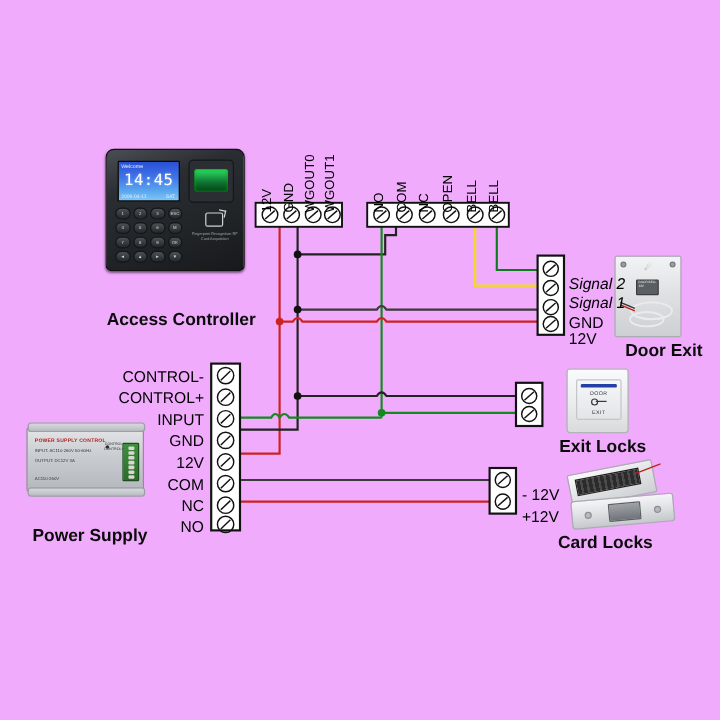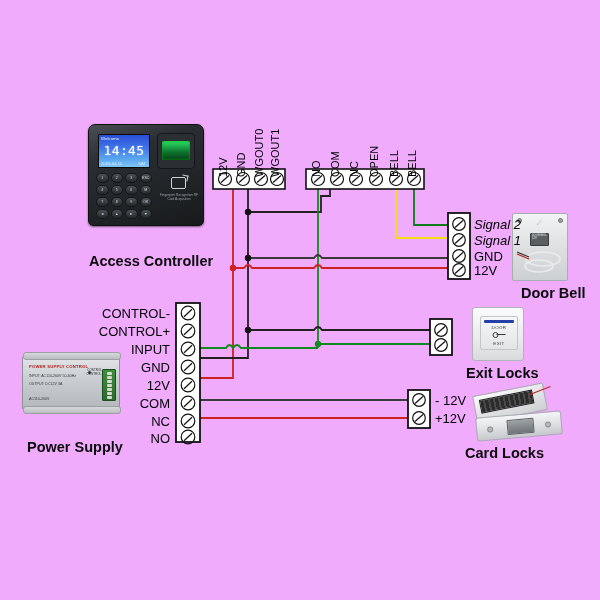--- a/index.html
+++ b/index.html
@@ -34,20 +34,21 @@
     transform: rotate(-90deg);
     letter-spacing: 0px;
   }
   .term-lbl-r {
     font-size: 13px;
     text-align: right;
   }
   .term-lbl-l {
     font-size: 13px;
     text-align: left;
+    margin-top: 12px;
   }
   .dev-caption {
     font-size: 14.5px;
     font-weight: bold;
     color: #0b0b0b;
   }
   .italic {
     font-style: italic;
     font-weight: normal;
   }
@@ -486,21 +487,21 @@
       <div class="ac-key">7</div>
       <div class="ac-key">8</div>
       <div class="ac-key">9</div>
       <div class="ac-key">OK</div>
       <div class="ac-key">◄</div>
       <div class="ac-key">▲</div>
       <div class="ac-key">►</div>
       <div class="ac-key">▼</div>
     </div>
   </div>
-  <div class="lbl dev-caption" style="left:89px; top:254px;">Access Controller</div>
+  <div class="lbl dev-caption" style="left:89px; top:260px;">Access Controller</div>
 
   <div class="ps-body">
     <div class="ps-ear top"></div>
     <div class="ps-ear bot"></div>
     <div class="ps-title">POWER SUPPLY CONTROL</div>
     <div class="ps-line" style="top:17px;">INPUT: AC110-260V 50-60Hz</div>
     <div class="ps-line" style="top:25px;">OUTPUT: DC12V  3A</div>
     <div class="ps-line" style="top:40px;">AC110-260V</div>
     <div class="ps-led"></div>
     <div class="ps-termtext">CONTROL-<br>CONTROL+</div>
@@ -523,21 +524,21 @@
     <div class="db-chip">
       <div class="db-chiptxt">DOOR BELL 12V</div>
     </div>
     <svg style="position:absolute;left:2px;top:32px;width:50px;height:32px;">
       <ellipse cx="28" cy="13" rx="17" ry="7" fill="none" stroke="#e9ebed" stroke-width="1.6"></ellipse>
       <ellipse cx="24" cy="20" rx="14" ry="6" fill="none" stroke="#e9ebed" stroke-width="1.6"></ellipse>
       <path d="M2,6 L14,11" stroke="#333" stroke-width="1.2" fill="none"></path>
       <path d="M2,8 L14,13" stroke="#c01f1f" stroke-width="1.2" fill="none"></path>
     </svg>
   </div>
-  <div class="lbl dev-caption" style="left:521px; top:286px;">Door Bell</div>
+  <div class="lbl dev-caption" style="left:521px; top:286px;">Door Exit</div>
 
   <div class="eb-body">
     <div class="eb-plate">
       <div class="eb-bar"></div>
       <div class="eb-door">DOOR</div>
       <div class="eb-key"></div>
       <div class="eb-exit">EXIT</div>
     </div>
   </div>
   <div class="lbl dev-caption" style="left:466px; top:366px;">Exit Locks</div>

